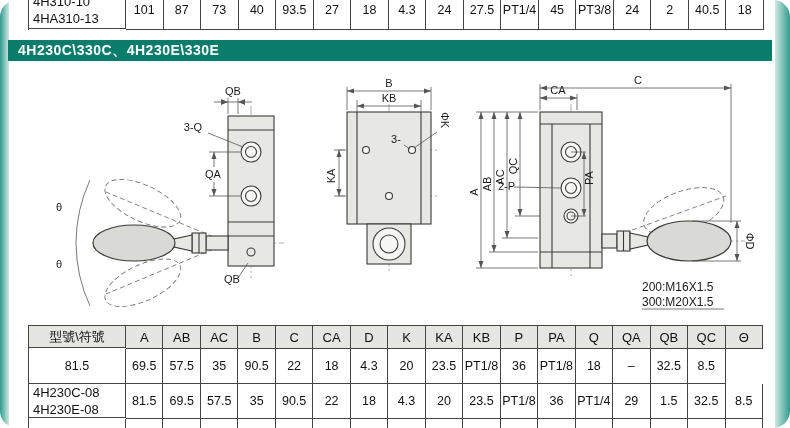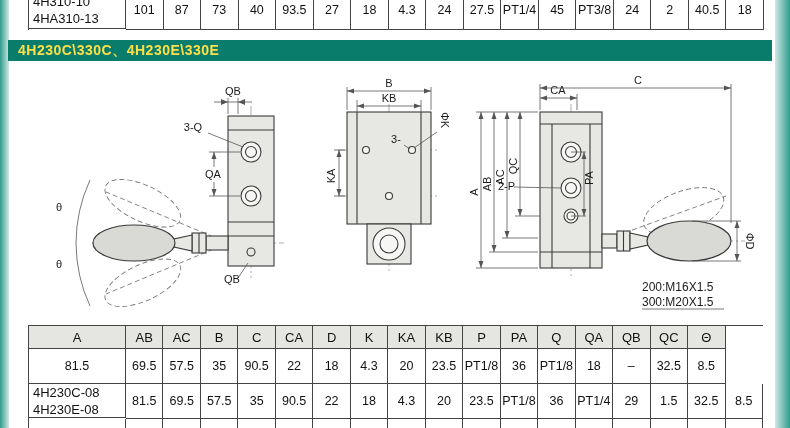--- a/index.html
+++ b/index.html
@@ -1,27 +1,27 @@
 <!DOCTYPE html>
 <html><head>
 <meta charset="utf-8">
 <style>
   html,body { margin:0; padding:0; background:#ffffff; }
   .page {
     position:relative; width:790px; height:428px; overflow:hidden;
-    background:#ffffff; font-family:"Liberation Sans", sans-serif; color:#111;
+    background:#ffffff; font-family:"Liberation Sans", sans-serif; color:#111;border-radius:17px;
   }
   .edge-left  { position:absolute; left:0; top:0; width:9px;  height:428px;
                 background:linear-gradient(to right,#2f9c8d,#cfe8e3); }
   .edge-right { position:absolute; right:0; top:0; width:15px; height:428px;
                 background:linear-gradient(to left,#2f9c8d,#cfe8e3); }
 
   .section-bar {
     position:absolute; left:8px; top:40px; width:764px; height:21px;
-    background:#0a7c6b; color:#fde047; display:flex; align-items:center;
+    background:#0a7c6b; color:#ffffff; display:flex; align-items:center;
     padding-left:10px; box-sizing:border-box;
     font-size:14px; font-weight:bold; letter-spacing:.5px;
   }
 
   
   .grid { display:grid; grid-template-columns:97px repeat(17,1fr);
           border-left:1px solid #444; background:#fff; }
   .grid.topless { border-top:none; }
   .grid.topline { border-top:1px solid #444; }
   .c { border-right:1px solid #444; border-bottom:1px solid #444;
@@ -261,20 +261,21 @@
       <text class="txt" transform="rotate(90 746 241)" x="746" y="241" text-anchor="middle">ΦD</text>
 
       <text class="txt12" x="642" y="291">200:M16X1.5</text>
       <text class="txt12" x="642" y="306">300:M20X1.5</text>
       <line class="dim" x1="642" y1="309" x2="724" y2="309"></line>
     </g>
   </svg>
 
   <div class="spectable">
     <div class="grid topline r22">
+      <div class="c h model" style="align-items:center;padding-left:0">型號\符號</div>
       <div class="c h">A</div>
       <div class="c h">AB</div>
       <div class="c h">AC</div>
       <div class="c h">B</div>
       <div class="c h">C</div>
       <div class="c h">CA</div>
       <div class="c h">D</div>
       <div class="c h">K</div>
       <div class="c h">KA</div>
       <div class="c h">KB</div>

